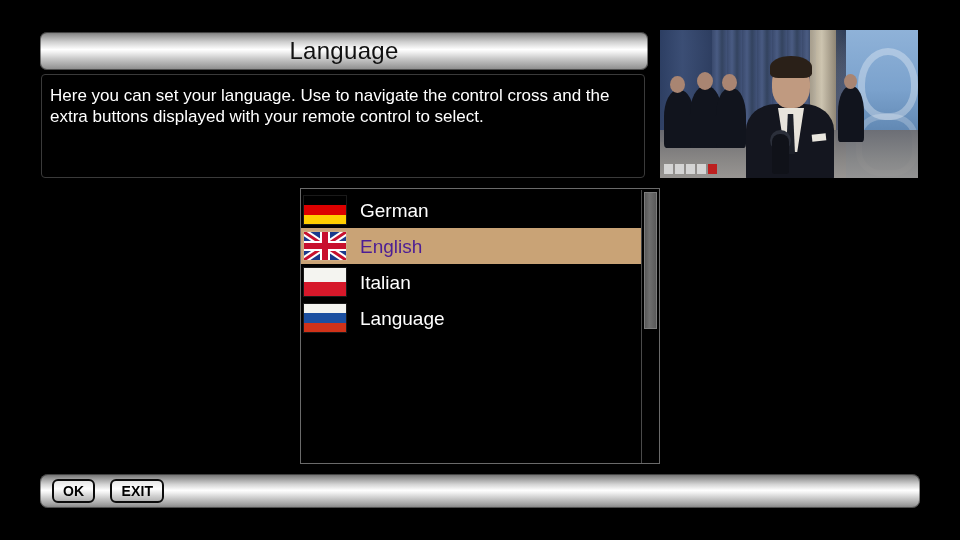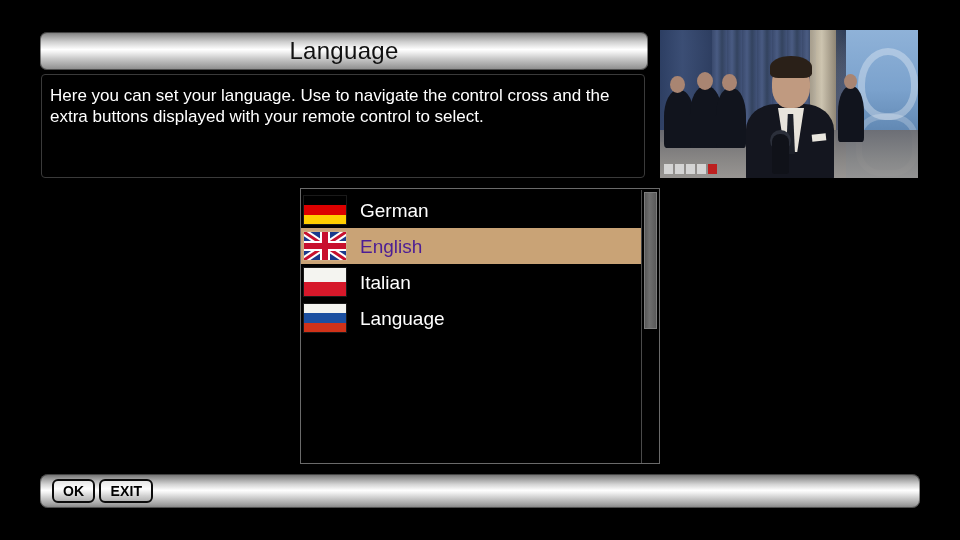--- a/index.html
+++ b/index.html
@@ -319,21 +319,21 @@
         #ffffff 48%,
         #efefef 56%,
         #c4c4c4 74%,
         #9f9f9f 90%,
         #7f7f7f 100%);
     box-shadow: inset 0 0 0 1px rgba(0,0,0,0.40);
     display: flex;
     align-items: center;
     padding-left: 12px;
     box-sizing: border-box;
-    gap: 4px;
+    gap: 15px;
   }
   .softkey {
     height: 24px;
     min-width: 34px;
     padding: 0 9px;
     border: 2px solid #0c0c0c;
     border-radius: 6px;
     background: linear-gradient(to bottom, #e6e6e6 0%, #ffffff 40%, #d0d0d0 75%, #b4b4b4 100%);
     color: #000000;
     font-size: 14px;

